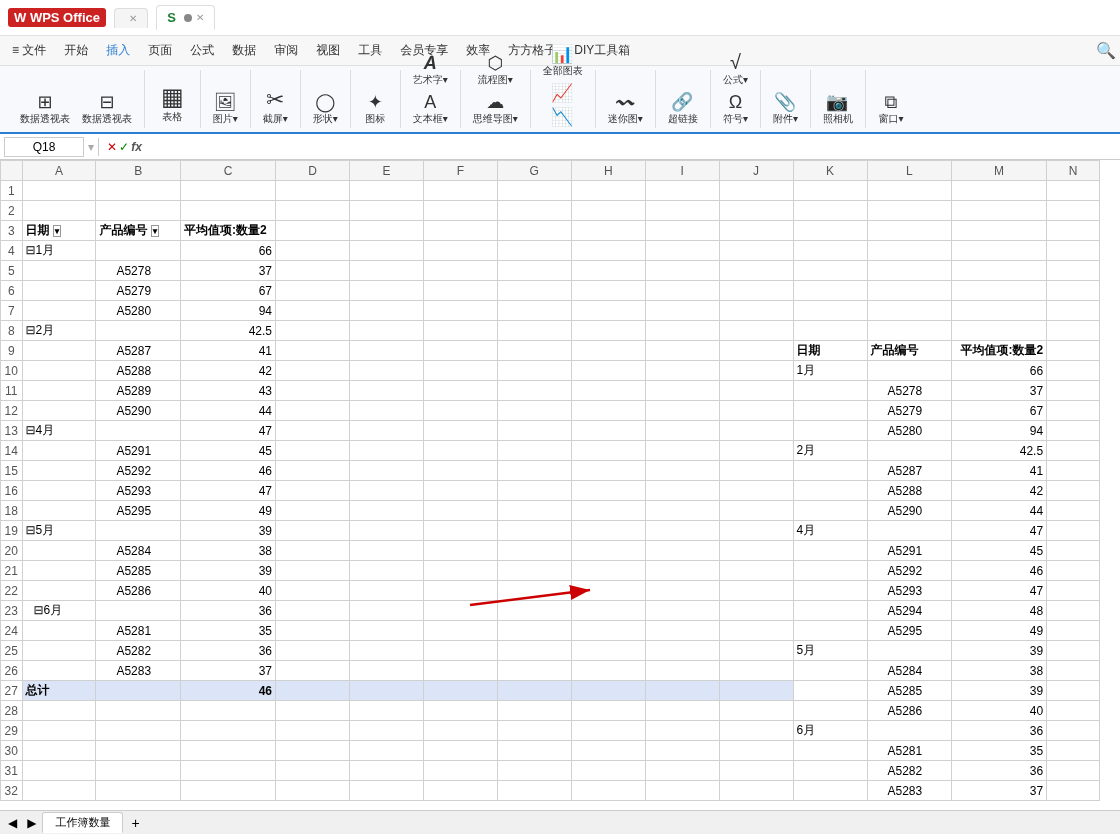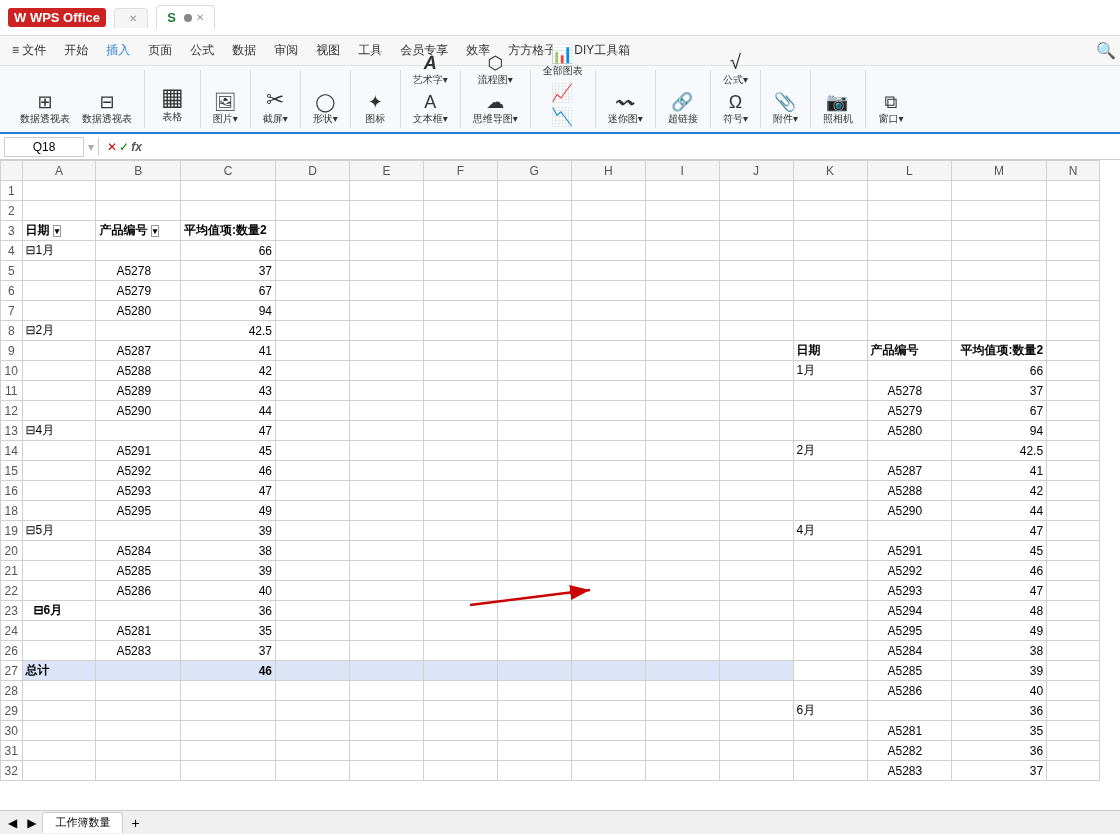--- a/index.html
+++ b/index.html
@@ -637,21 +637,21 @@
             <td></td>
             <td></td>
             <td></td>
             <td></td>
             <td style="padding-left: 20px;">A5293</td>
             <td style="text-align: right;">47</td>
             <td></td>
           </tr>
           <tr>
             <td class="row-num">23</td>
-            <td style="font-weight: bold; padding-left: 11px;">⊟6月</td>
+            <td style="font-weight: normal; padding-left: 11px;">⊟6月</td>
             <td></td>
             <td style="text-align: right;">36</td>
             <td></td>
             <td></td>
             <td></td>
             <td></td>
             <td></td>
             <td></td>
             <td></td>
             <td></td>
@@ -667,20 +667,37 @@
             <td></td>
             <td></td>
             <td></td>
             <td></td>
             <td></td>
             <td></td>
             <td></td>
             <td></td>
             <td style="padding-left: 20px;">A5295</td>
             <td style="text-align: right;">49</td>
+            <td></td>
+          </tr>
+          <tr>
+            <td class="row-num">25</td>
+            <td></td>
+            <td style="padding-left: 20px;">A5282</td>
+            <td style="text-align: right;">36</td>
+            <td></td>
+            <td></td>
+            <td></td>
+            <td></td>
+            <td></td>
+            <td></td>
+            <td></td>
+            <td>5月</td>
+            <td></td>
+            <td style="text-align: right;">39</td>
             <td></td>
           </tr>
           <tr>
             <td class="row-num">26</td>
             <td></td>
             <td style="padding-left: 20px;">A5283</td>
             <td style="text-align: right;">37</td>
             <td></td>
             <td></td>
             <td></td>

